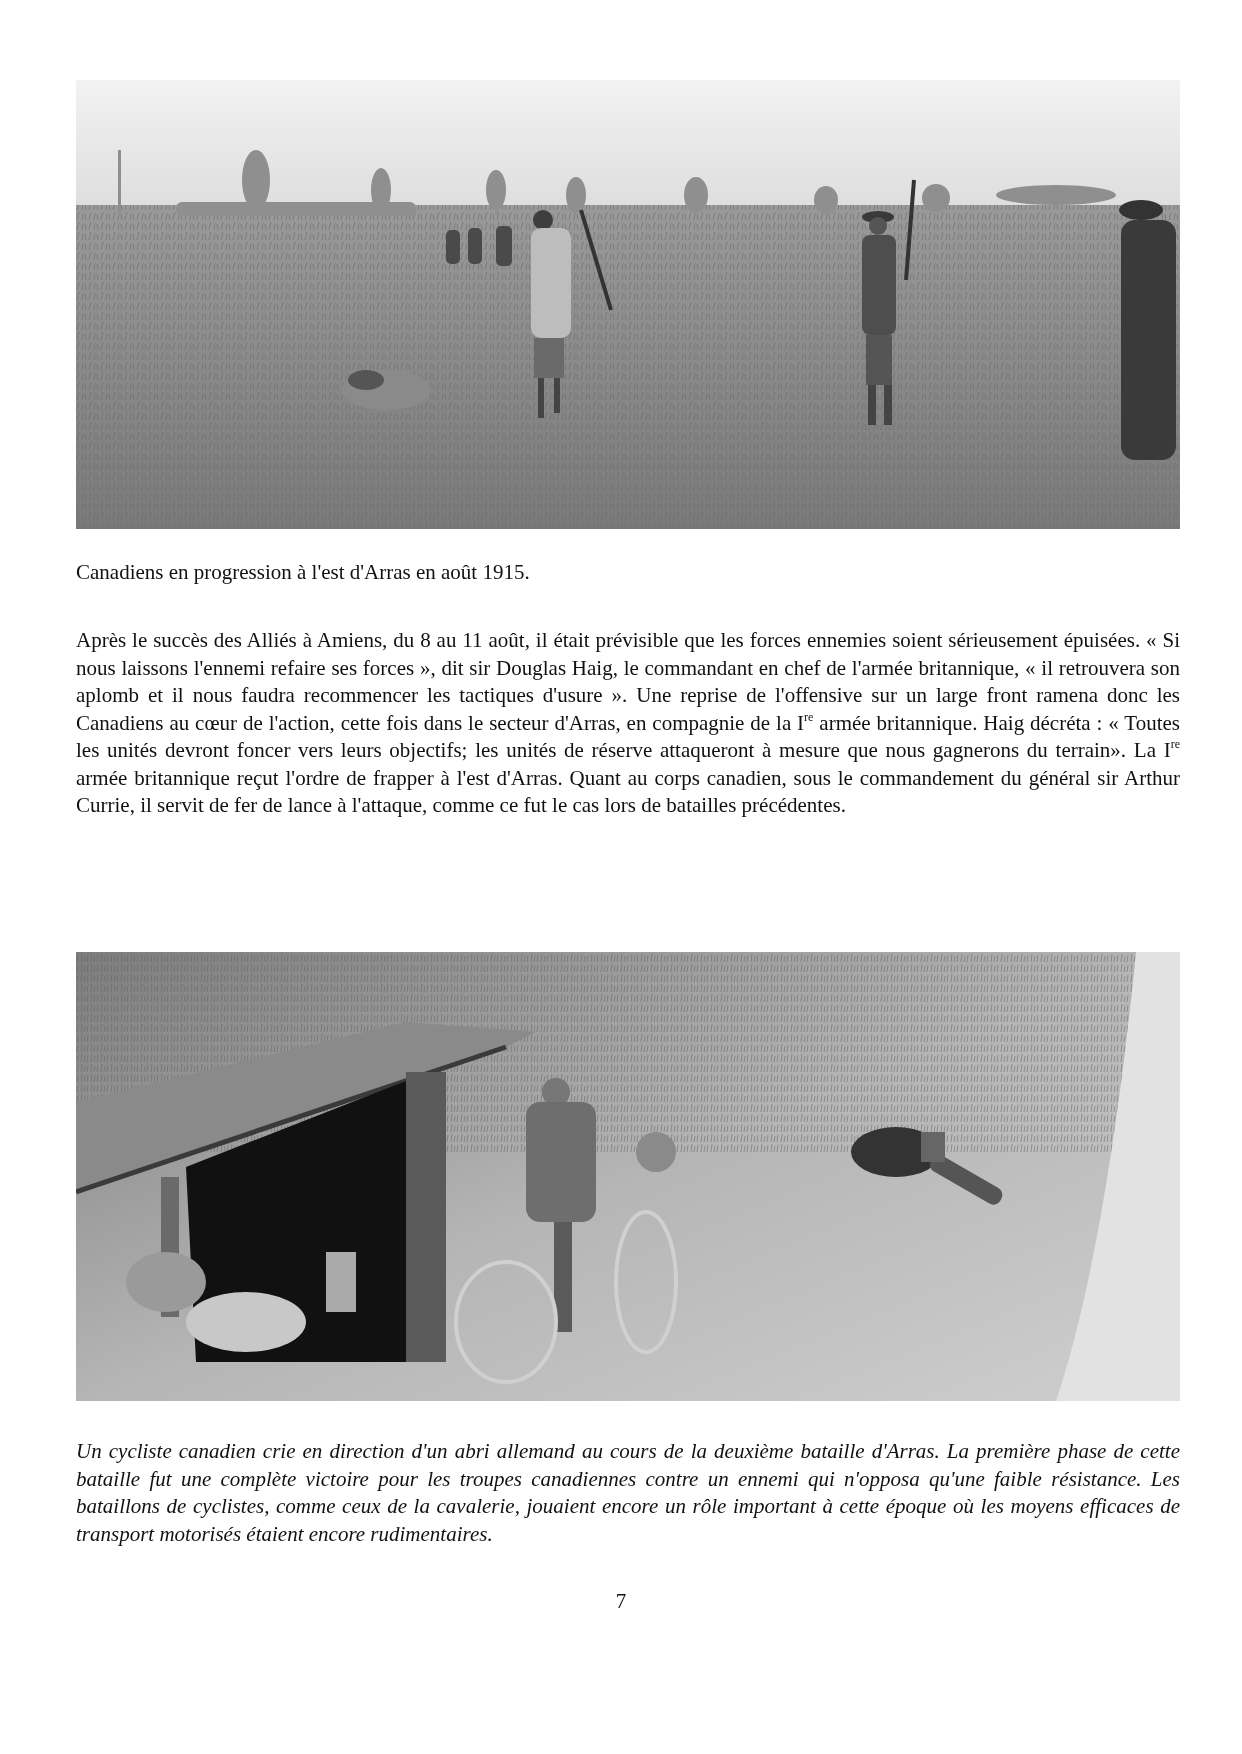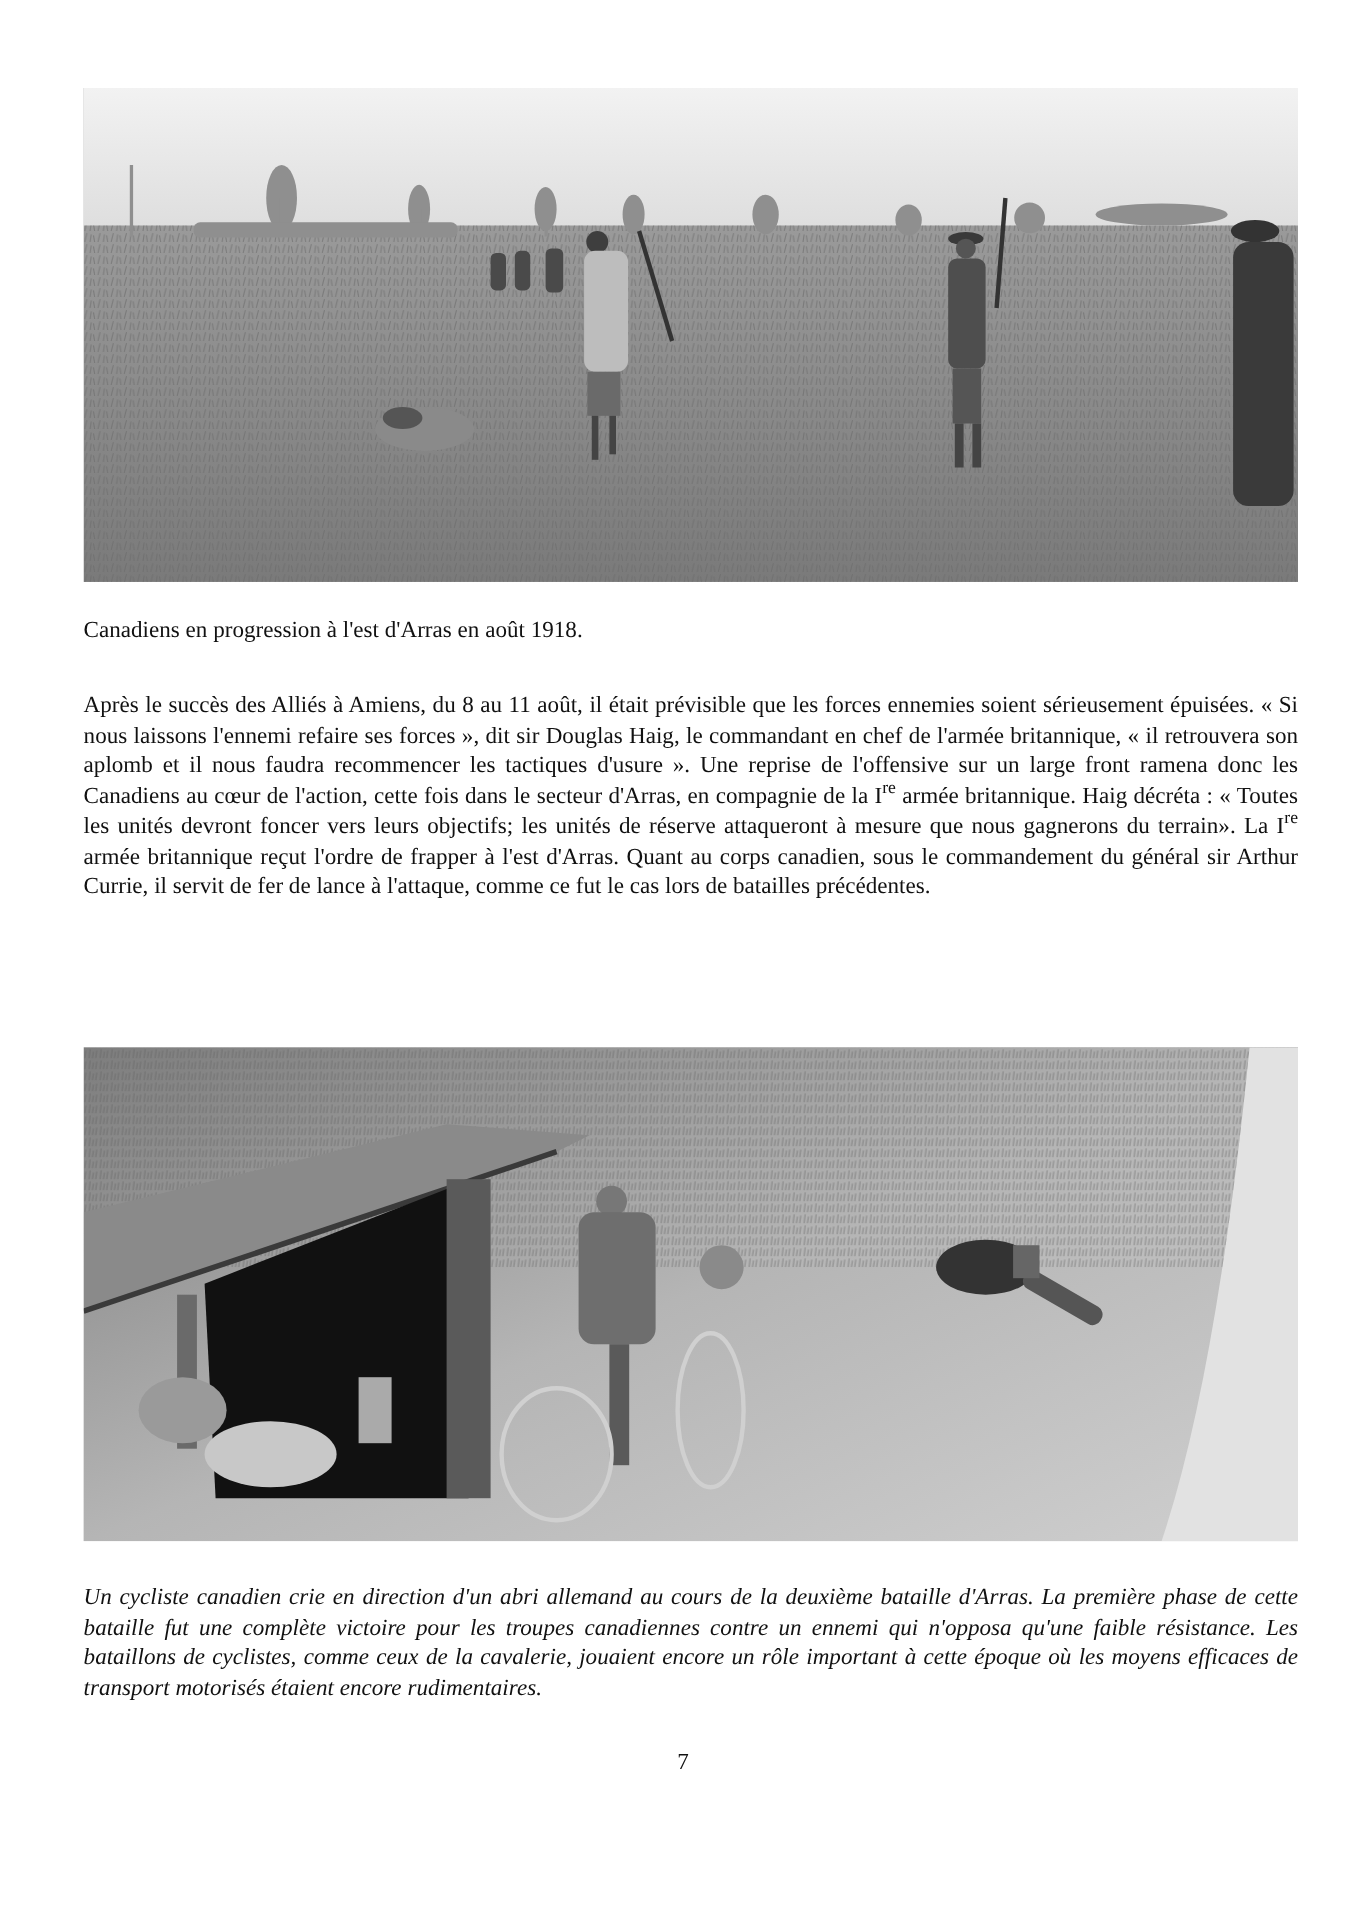--- a/index.html
+++ b/index.html
@@ -8,21 +8,21 @@
   .photo { position: absolute; left: 76px; width: 1104px; overflow: hidden; background: #bdbdbd; }
   .photo svg { display: block; width: 100%; height: 100%; }
   #photo1 { top: 80px; height: 449px; }
   #photo2 { top: 952px; height: 449px; }
   .text { position: absolute; left: 76px; width: 1104px; font-size: 21px; line-height: 27.5px; }
   .justify { text-align: justify; text-align-last: left; }
   #caption1 { top: 559px; }
   #para1 { top: 627px; }
   #caption2 { top: 1438px; font-style: italic; }
   #page-number { position: absolute; top: 1589px; left: 0; width: 100%; text-align: center; font-size: 21px; }
-  sup { font-size: 16px; line-height: 0; vertical-align: 9px; }
+  sup { font-size: 12px; line-height: 0; vertical-align: 9px; }
 </style>
 </head>
 <body>
 
 <div class="photo" id="photo1" title="Canadian soldiers advancing across a grassy field east of Arras, August 1918">
   <svg viewBox="0 0 1104 449" preserveAspectRatio="none">
     <defs>
       <linearGradient id="sky1" x1="0" y1="0" x2="0" y2="1">
         <stop offset="0" stop-color="#f2f2f2"></stop>
         <stop offset="1" stop-color="#dcdcdc"></stop>
@@ -83,21 +83,21 @@
       <ellipse cx="1065" cy="130" rx="22" ry="10" fill="#333"></ellipse>
       <rect x="1045" y="140" width="55" height="240" rx="14" fill="#3a3a3a"></rect>
     </g>
     <g>
       <ellipse cx="310" cy="310" rx="45" ry="20" fill="#8a8a8a"></ellipse>
       <ellipse cx="290" cy="300" rx="18" ry="10" fill="#555"></ellipse>
     </g>
   </svg>
 </div>
 
-<div class="text" id="caption1">Canadiens en progression à l'est d'Arras en août 1918.</div>
+<div class="text" id="caption1">Canadiens en progression à l'est d'Arras en août 1915.</div>
 
 <div class="text justify" id="para1"><span>Après le succès des Alliés à Amiens, du 8 au 11 août, il était prévisible que les forces ennemies soient sérieusement épuisées. « Si nous laissons l'ennemi refaire ses forces », dit sir Douglas Haig, le commandant en chef de l'armée britannique, « il retrouvera son aplomb et il nous faudra recommencer les tactiques d'usure ». Une reprise de l'offensive sur un large front ramena donc les Canadiens au cœur de l'action, cette fois dans le secteur d'Arras, en compagnie de la I</span><sup>re</sup><span> armée britannique. Haig décréta : « Toutes les unités devront foncer vers leurs objectifs; les unités de réserve attaqueront à mesure que nous gagnerons du terrain». La I</span><sup>re</sup><span> armée britannique reçut l'ordre de frapper à l'est d'Arras. Quant au corps canadien, sous le commandement du général sir Arthur Currie, il servit de fer de lance à l'attaque, comme ce fut le cas lors de batailles précédentes.</span></div>
 
 <div class="photo" id="photo2" title="A Canadian cyclist shouting into a German dugout during the Second Battle of Arras">
   <svg viewBox="0 0 1104 449" preserveAspectRatio="none">
     <defs>
       <linearGradient id="ground2" x1="0" y1="0" x2="1" y2="1">
         <stop offset="0" stop-color="#7d7d7d"></stop>
         <stop offset="0.5" stop-color="#b5b5b5"></stop>
         <stop offset="1" stop-color="#cfcfcf"></stop>

